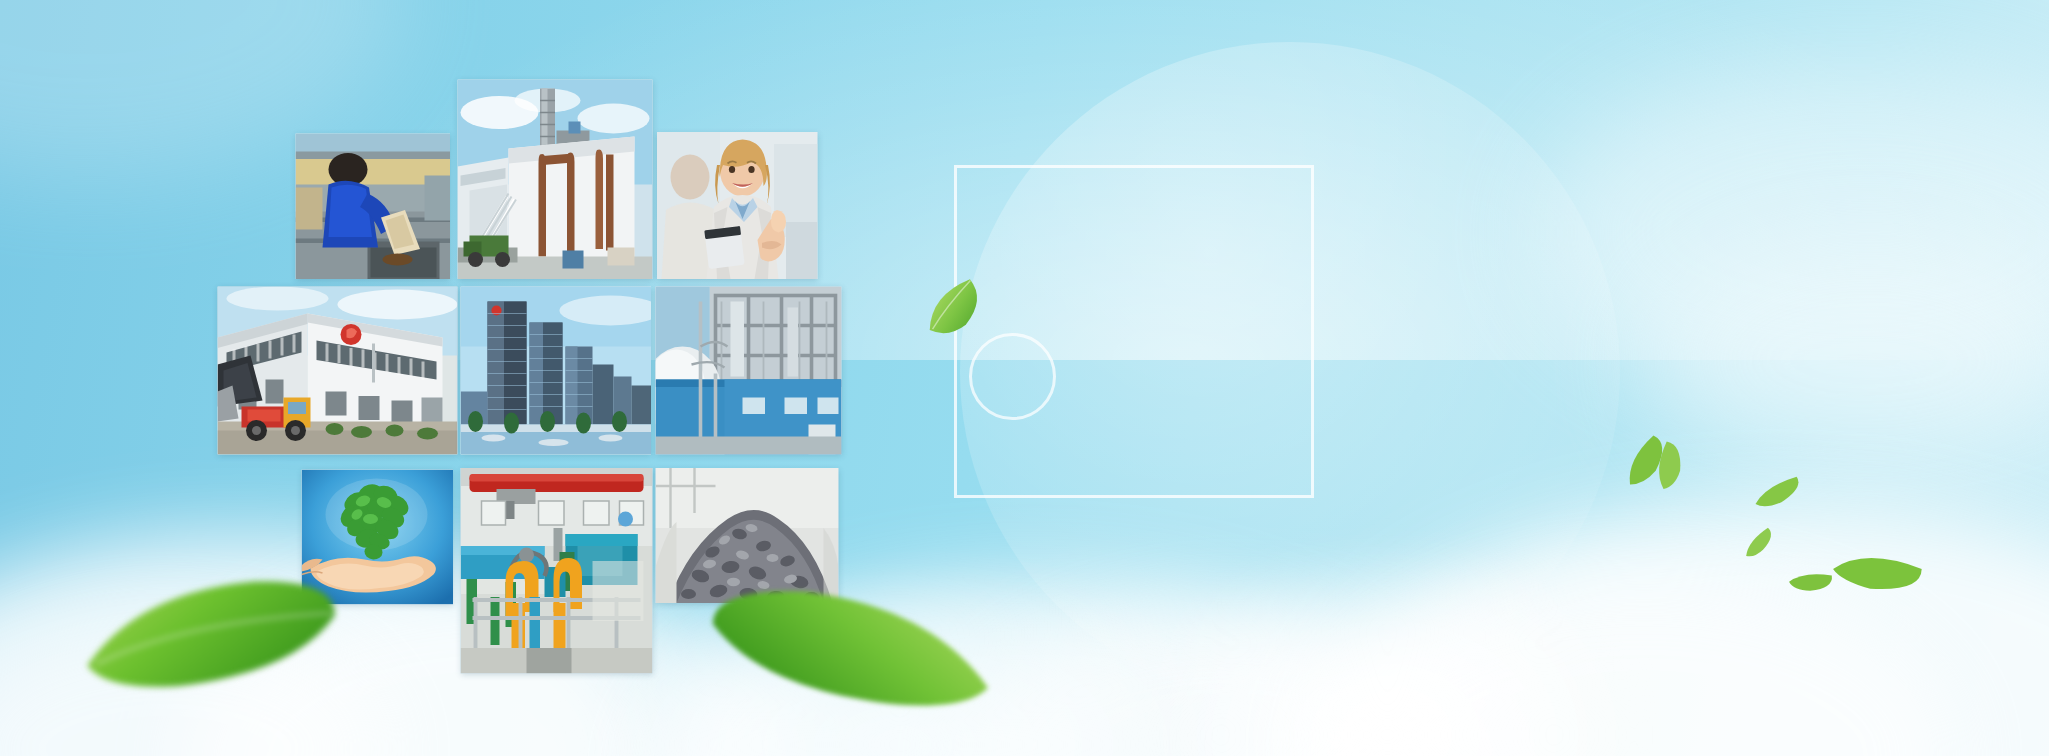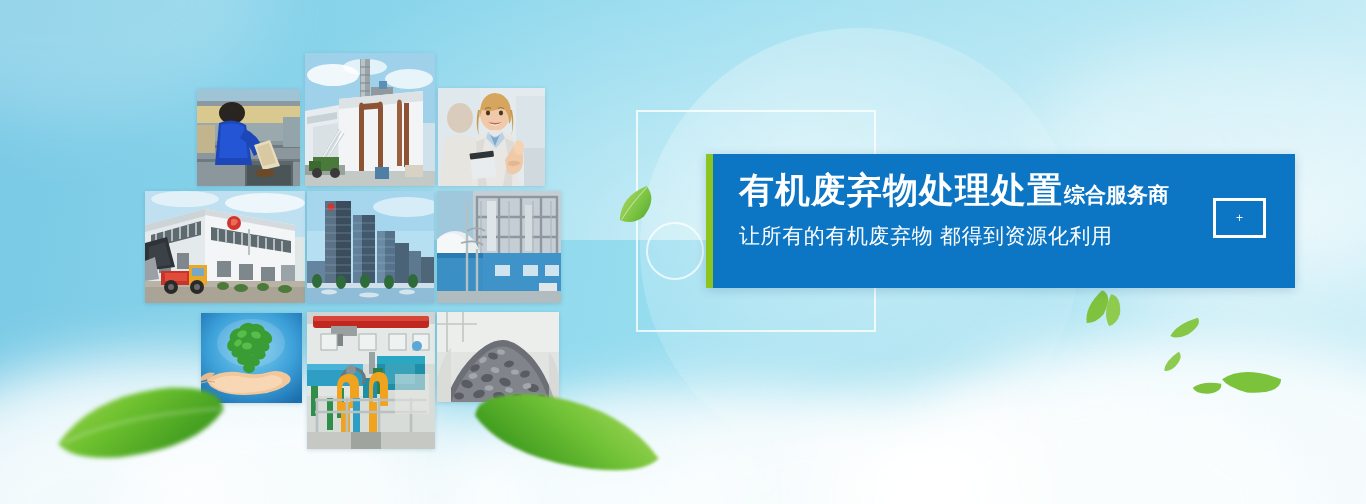--- a/index.html
+++ b/index.html
@@ -662,31 +662,14 @@
     <svg viewBox="0 0 32 16">
         <path d="M1 11 Q9 2 28 1 Q31 9 16 14 Q5 16 1 11 Z" fill="#7ec23e"></path>
       </svg>
   </div>
   <div class="leaf leaf-r6">
     <svg viewBox="0 0 62 30">
         <path d="M2 26 Q16 4 56 2 Q62 16 30 28 Q10 31 2 26 Z" fill="#7cc33c"></path>
       </svg>
   </div>
 
-  <div class="panel">
-    <div class="panel-accent"></div>
-    <div class="panel-body">
-
-      <div class="headline">
-        <span class="hl-main">有机废弃物处理处置</span>
-        <span class="hl-sub">综合服务商</span>
-      </div>
-
-      <div class="subline">让所有的有机废弃物 都得到资源化利用</div>
-
-      <div class="plus-box">
-        <span class="plus-glyph">+</span>
-      </div>
-
-    </div>
-  </div>
 
 </div>
 
 </body></html>

